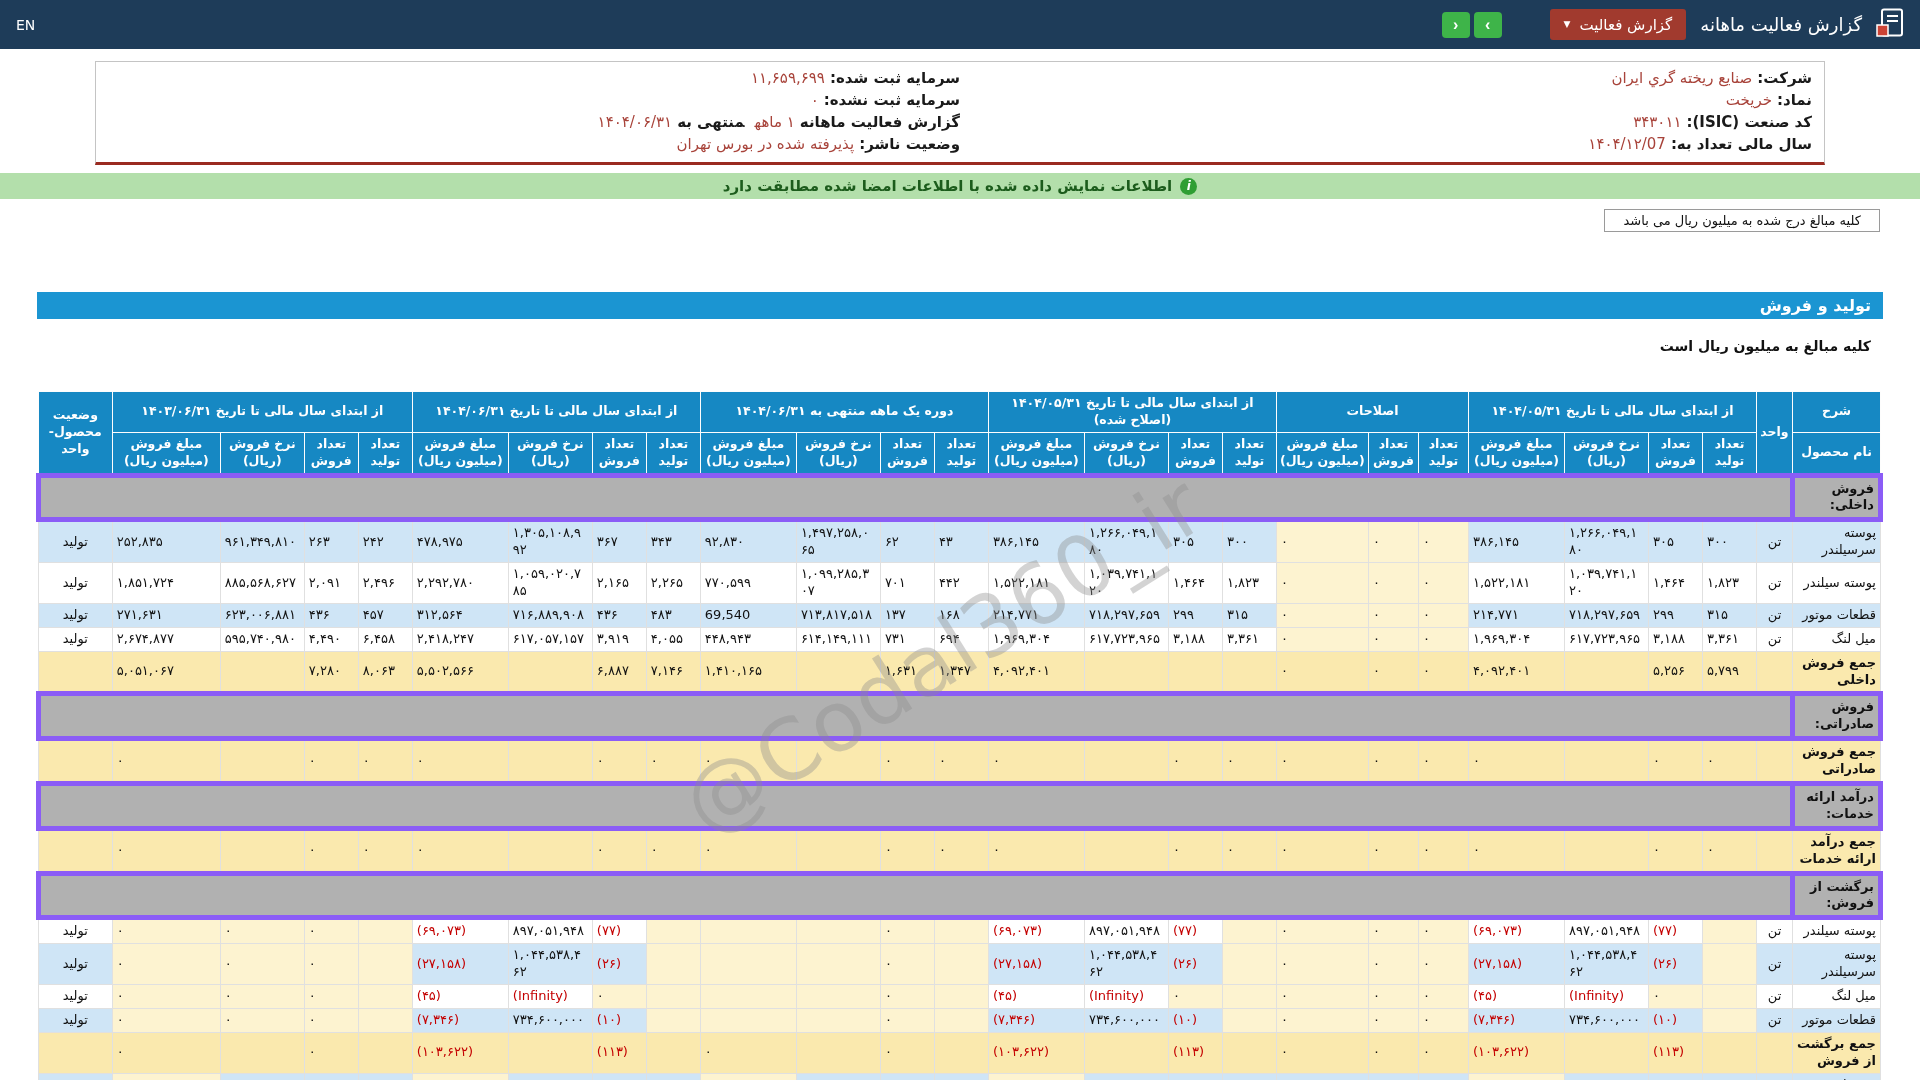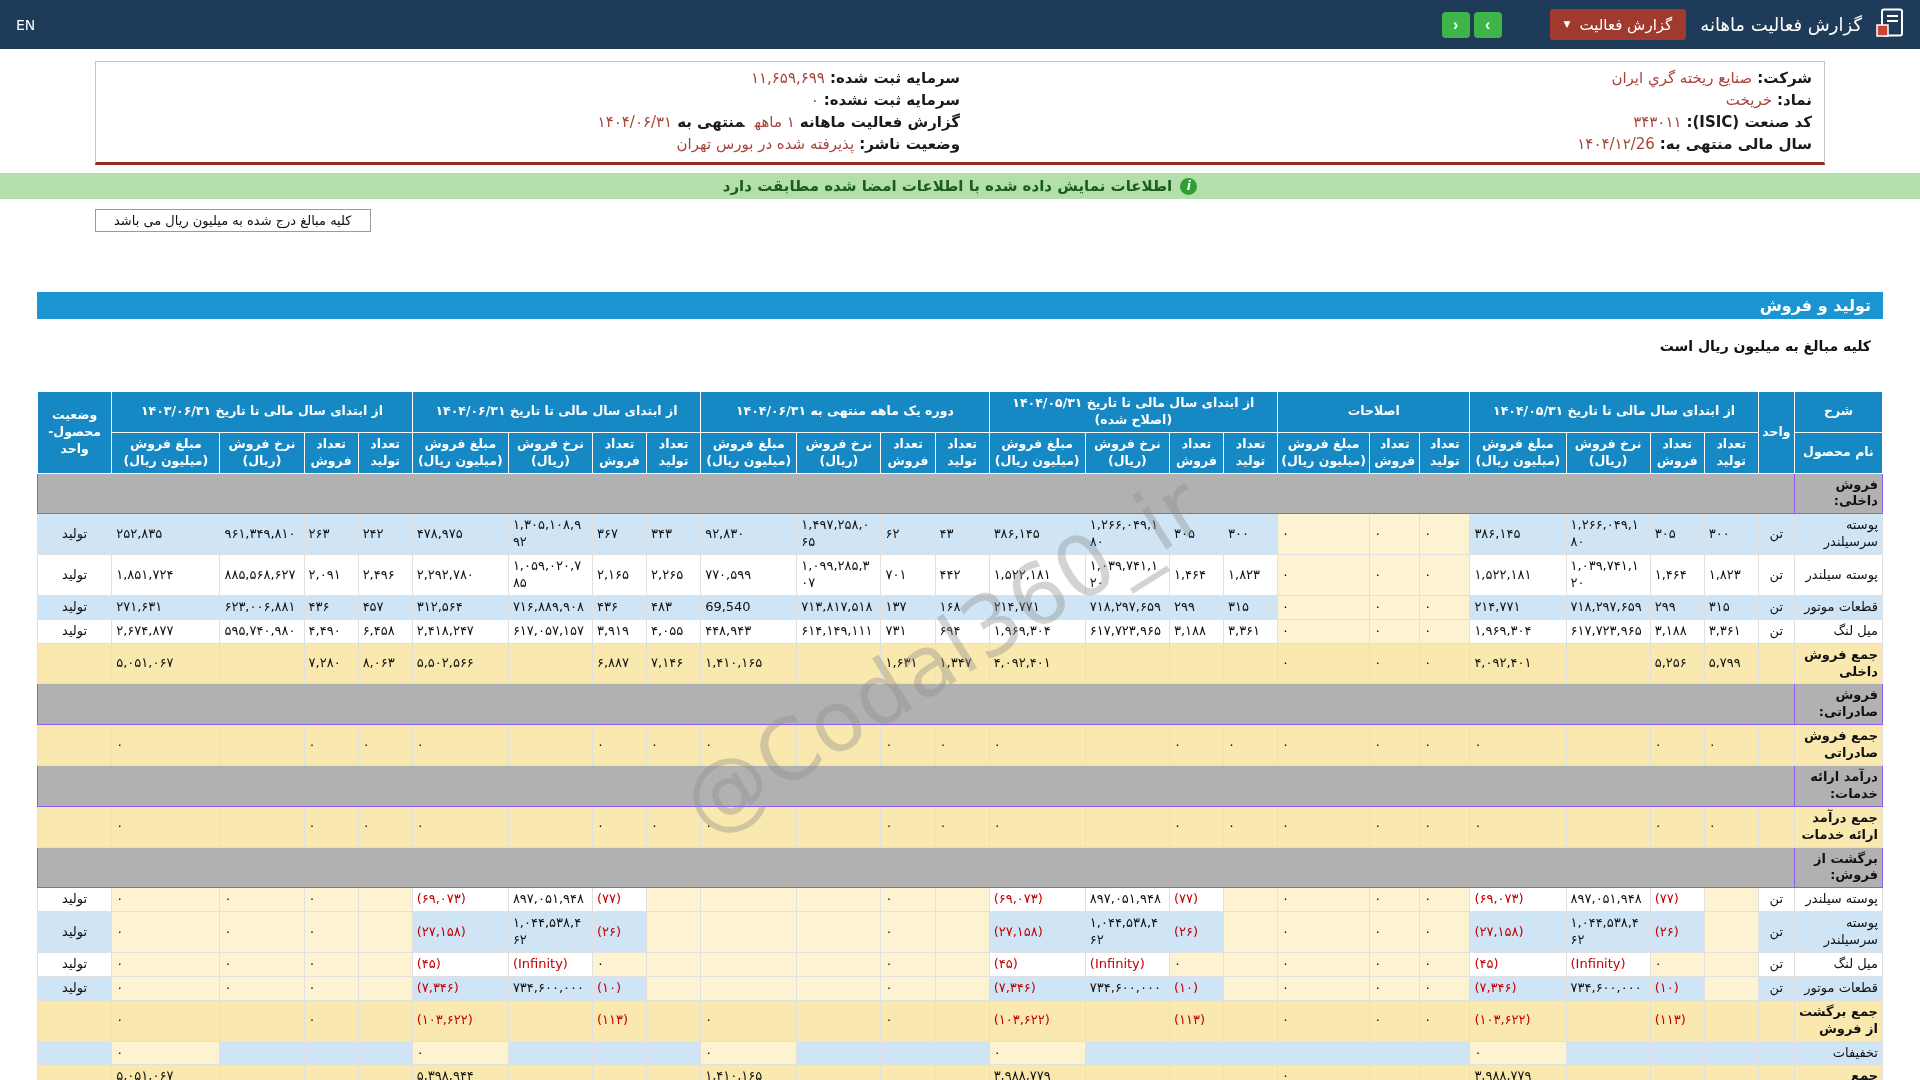--- a/index.html
+++ b/index.html
@@ -31,21 +31,21 @@
 
   
   .alert { margin-top: 8px; height: 26px; background: #b3dfab; display: flex;
     align-items: center; justify-content: center; gap: 8px; font-size: 15px;
     font-weight: 600; color: #1c5c1c; }
   .info-icon { width: 17px; height: 17px; border-radius: 50%; background: #2f9e33;
     color: #fff; font-size: 12px; font-weight: bold; font-style: italic;
     display: flex; align-items: center; justify-content: center; flex: 0 0 auto; }
 
   
-  .amounts-row { padding: 10px 95px 0; display: flex; justify-content: flex-end; }
+  .amounts-row { padding: 10px 40px 0; display: flex; }
   .amounts-tab { border: 1px solid #9a9a9a; padding: 3px 18px; font-size: 13px; background: #fff; }
 
   
   .section-bar { margin: 60px 37px 12px; background: #1b95d2; color: #fff; font-weight: 700;
     font-size: 16px; padding: 4px 12px; }
   .note-row { margin: 4px 37px; padding: 7px 12px 5px; font-weight: 700; font-size: 14px; background: #fff; }
 
   
   .table-wrap { margin: 0 37px; }
   .table-wrap.t1 { margin-top: 32px; }
@@ -54,21 +54,21 @@
     font-size: 12.5px; padding: 3px 2px; text-align: center; vertical-align: middle; line-height: 1.35; }
   td { border: 1px solid #e0e0e0; padding: 3px 4px; font-size: 13px; vertical-align: middle;
     word-wrap: break-word; line-height: 1.3; }
   td.name { text-align: right; }
   td.num { direction: ltr; text-align: left; }
   td.unit, td.status { text-align: center; }
   .bg-b { background: #cfe5f6; }
   .bg-w { background: #ffffff; }
   .bg-c { background: #fdf3d0; }
   .bg-y { background: #fae9ae; }
-  td.section { background: #b1b1b1; font-weight: 700; color: #111; border: 1px solid #8b5cf6; }
+  td.section { background: #b1b1b1; font-weight: 700; color: #111; border: 5px solid #8b5cf6; }
   .red { color: #c40000; }
   tr.total td.name { font-weight: 700; }
 
   
   .watermark { position: absolute; left: 943px; top: 655px;
     transform: translate(-50%,-50%) rotate(-32deg); font-size: 84px; color: #8d8d8d;
     opacity: .38; z-index: 10; pointer-events: none; letter-spacing: 1px; direction: ltr; }
 </style>
 </head>
 <body>
@@ -97,21 +97,21 @@
 </header>
 
 <div class="info-wrap">
   <div class="info-box">
       <div class="info-cell"><span class="info-label">شرکت:</span><span class="info-value">صنایع ریخته گري ایران</span></div>
       <div class="info-cell"><span class="info-label">سرمایه ثبت شده:</span><span class="info-value">۱۱,۶۵۹,۶۹۹</span></div>
       <div class="info-cell"><span class="info-label">نماد:</span><span class="info-value">خریخت</span></div>
       <div class="info-cell"><span class="info-label">سرمایه ثبت نشده:</span><span class="info-value">۰</span></div>
       <div class="info-cell"><span class="info-label">کد صنعت (ISIC):</span><span class="info-value">۳۴۳۰۱۱</span></div>
       <div class="info-cell"><span class="info-label">گزارش فعالیت ماهانه</span><span class="info-value">۱ ماهه</span><span class="info-label">منتهی به</span><span class="info-value">۱۴۰۴/۰۶/۳۱</span></div>
-      <div class="info-cell"><span class="info-label">سال مالی منتهی به:</span><span class="info-value">۱۴۰۴/۱۲/26</span></div>
+      <div class="info-cell"><span class="info-label">سال مالی تعداد به:</span><span class="info-value">۱۴۰۴/۱۲/07</span></div>
       <div class="info-cell"><span class="info-label">وضعیت ناشر:</span><span class="info-value">پذیرفته شده در بورس تهران</span></div>
     </div>
 </div>
 
 <div class="alert">
   <span class="info-icon">i</span>
   <span>اطلاعات نمایش داده شده با اطلاعات امضا شده مطابقت دارد</span>
 </div>
 
 <div class="amounts-row">

